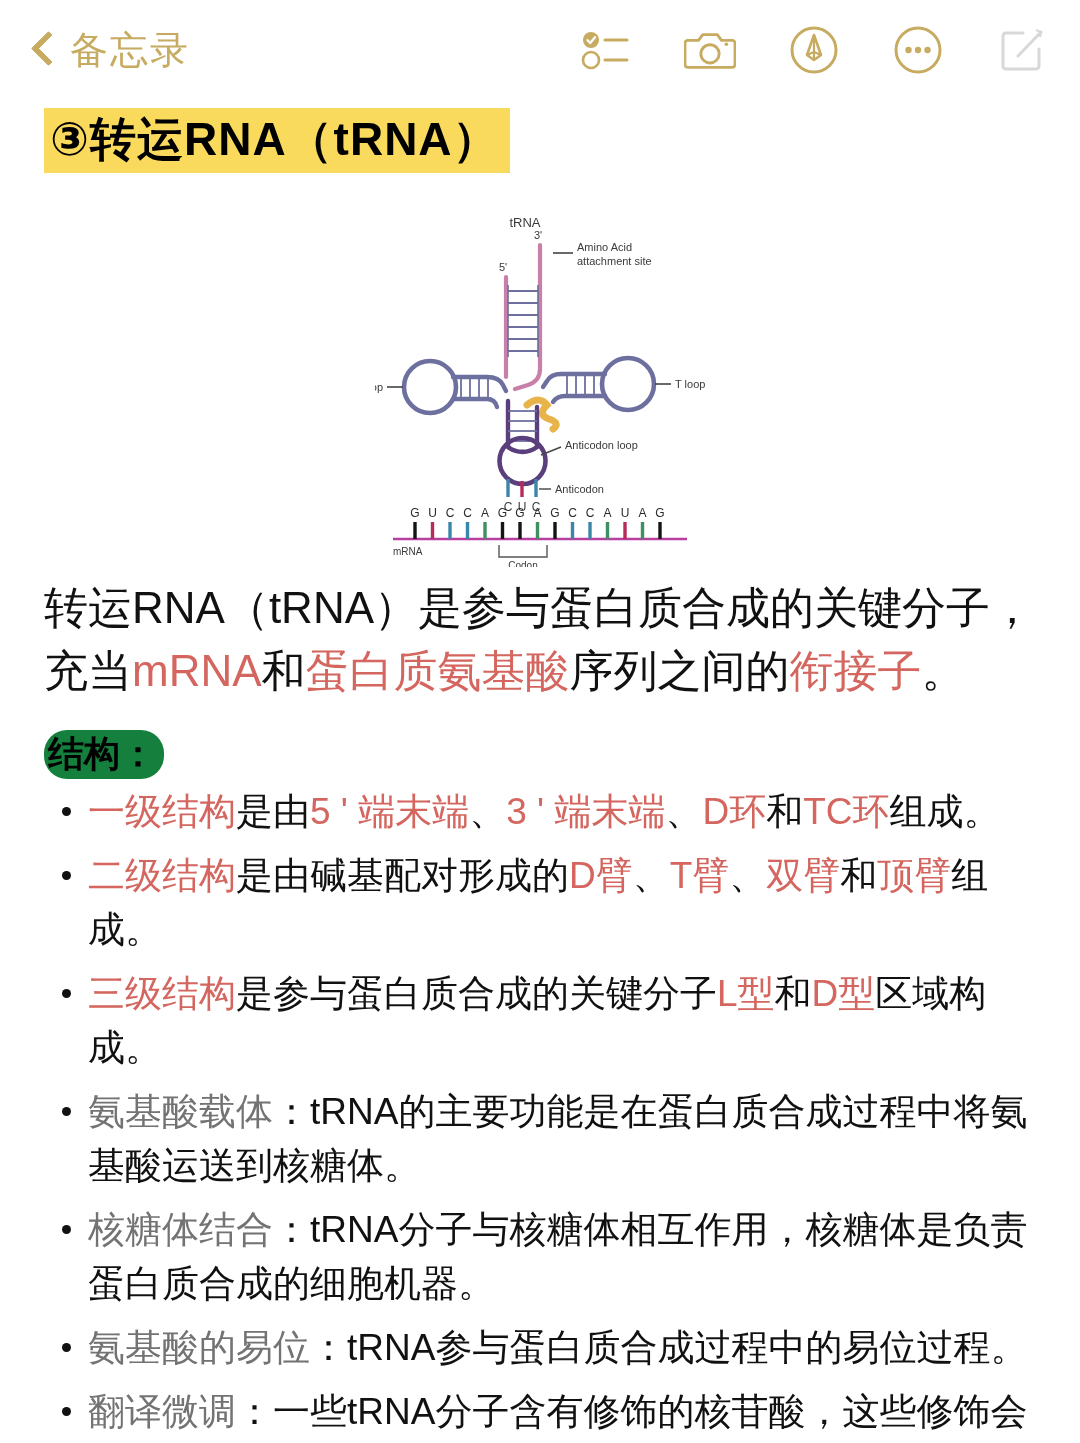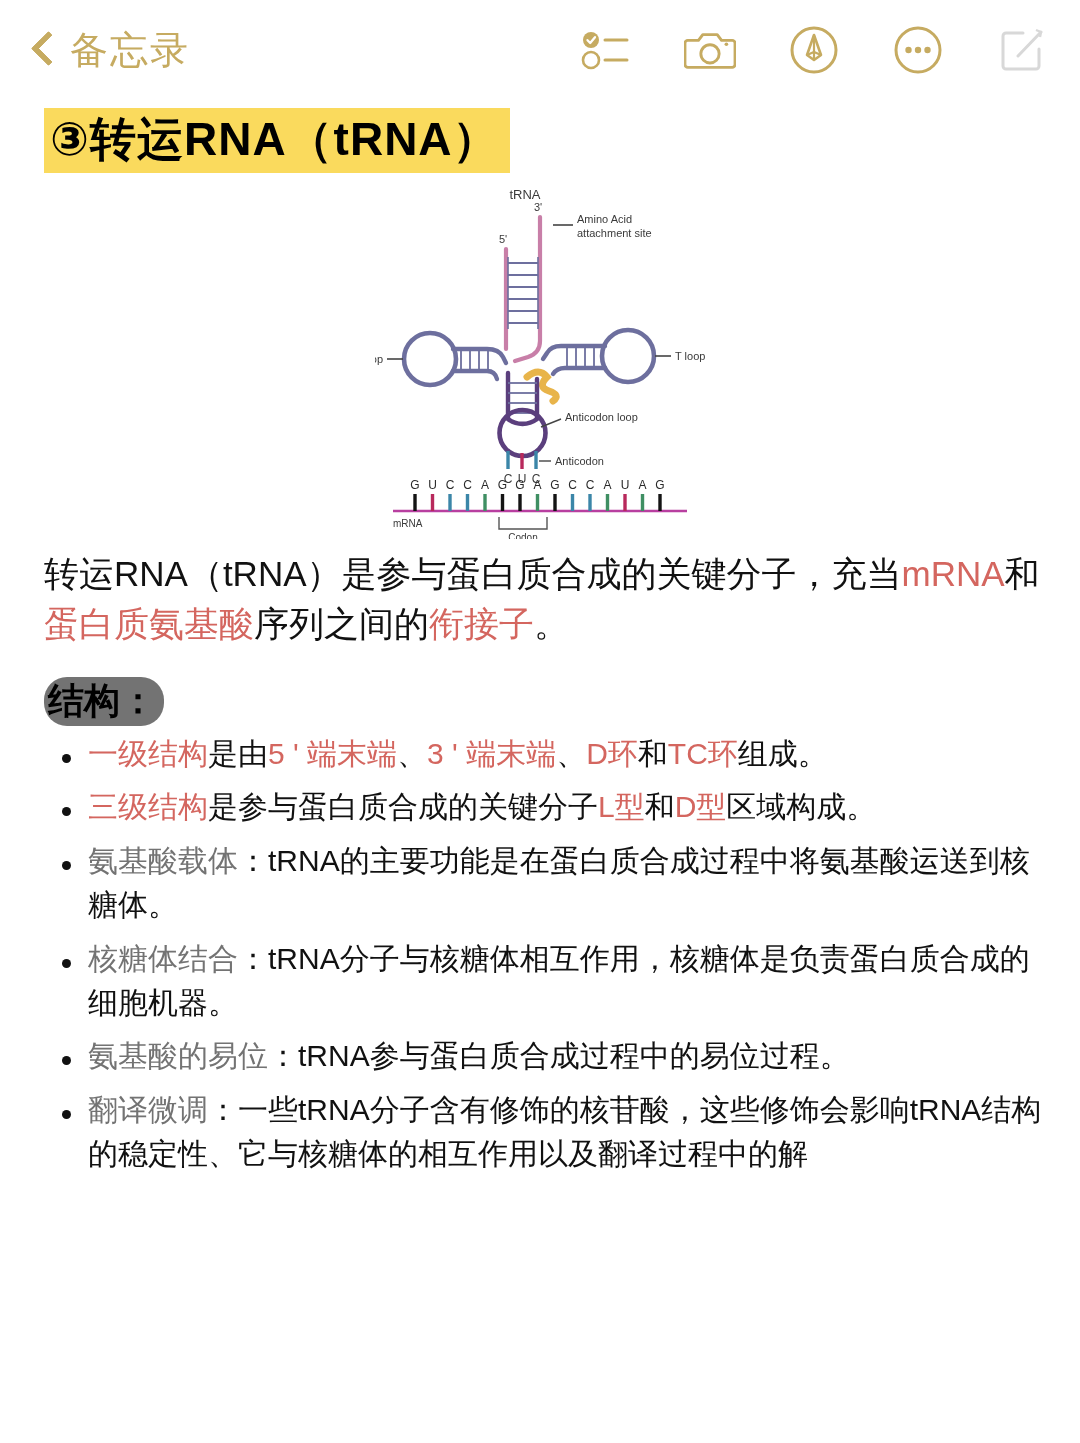--- a/index.html
+++ b/index.html
@@ -81,63 +81,63 @@
     line-height: 1.16;
     letter-spacing: 1px;
     padding: 5px 10px 7px 6px;
     color: #000000;
     white-space: nowrap;
   }
 
   
   .figure {
     width: 330px;
-    margin: 8px auto 0 auto;
+    margin: 36px auto 0 auto;
     position: relative;
   }
   .figure svg { display: block; width: 330px; height: 358px; }
   .fig-txt { font-family: "Liberation Sans", sans-serif; fill: #3a3a3a; }
 
   
   .content {
     padding: 6px 34px 0 44px;
   }
   p.intro {
-    font-size: 35px;
+    font-size: 44px;
     line-height: 1.42;
     margin: 4px 0 0 0;
     letter-spacing: 0px;
     color: #111;
   }
   .red { color: #d4665f; }
   .rose { color: #737373; }
 
   .section-head {
     margin: 28px 0 6px 0;
   }
   .section-head .hl {
     display: inline-block;
-    background: #737373;
+    background: #15803d;
     color: #000;
     font-weight: bold;
     font-size: 36px;
     line-height: 1.22;
     padding: 2px 8px 3px 4px;
     border-radius: 23px;
   }
 
   ul.bullets {
     list-style: none;
     margin: 6px 0 0 0;
     padding: 0;
   }
   ul.bullets li {
     position: relative;
     padding-left: 44px;
-    font-size: 30px;
+    font-size: 37px;
     line-height: 1.46;
     margin: 6px 0 10px 0;
     color: #111;
   }
   ul.bullets li::before {
     content: "";
     position: absolute;
     left: 18px;
     top: 22px;
     width: 9px;
@@ -338,20 +338,21 @@
 
   <p class="intro"><span>转运RNA（tRNA）是参与蛋白质合成的关键分子，充当</span><span class="red">mRNA</span><span>和</span><span class="red">蛋白质氨基酸</span><span>序列之间的</span><span class="red">衔接子</span><span>。</span></p>
 
   <div class="section-head">
     <span class="hl">结构：</span>
   </div>
 
   <ul class="bullets">
     <li><span class="red">一级结构</span><span>是由</span><span class="red">5 ' 端末端</span><span>、</span><span class="red">3 ' 端末端</span><span>、</span><span class="red">D环</span><span>和</span><span class="red">TC环</span><span>组成。</span></li>
 
+    <li><span class="red">二级结构</span><span>是由碱基配对形成的</span><span class="red">D臂</span><span>、</span><span class="red">T臂</span><span>、</span><span class="red">双臂</span><span>和</span><span class="red">顶臂</span><span>组成。</span></li>
 
     <li><span class="red">三级结构</span><span>是参与蛋白质合成的关键分子</span><span class="red">L型</span><span>和</span><span class="red">D型</span><span>区域构成。</span></li>
   </ul>
 
 
   <ul class="bullets fn-list">
     <li><span class="rose">氨基酸载体</span><span>：</span><span>tRNA的主要功能是在蛋白质合成过程中将氨基酸运送到核糖体。</span></li>
 
 
     <li><span class="rose">核糖体结合</span><span>：</span><span>tRNA分子与核糖体相互作用，核糖体是负责蛋白质合成的细胞机器。</span></li>

